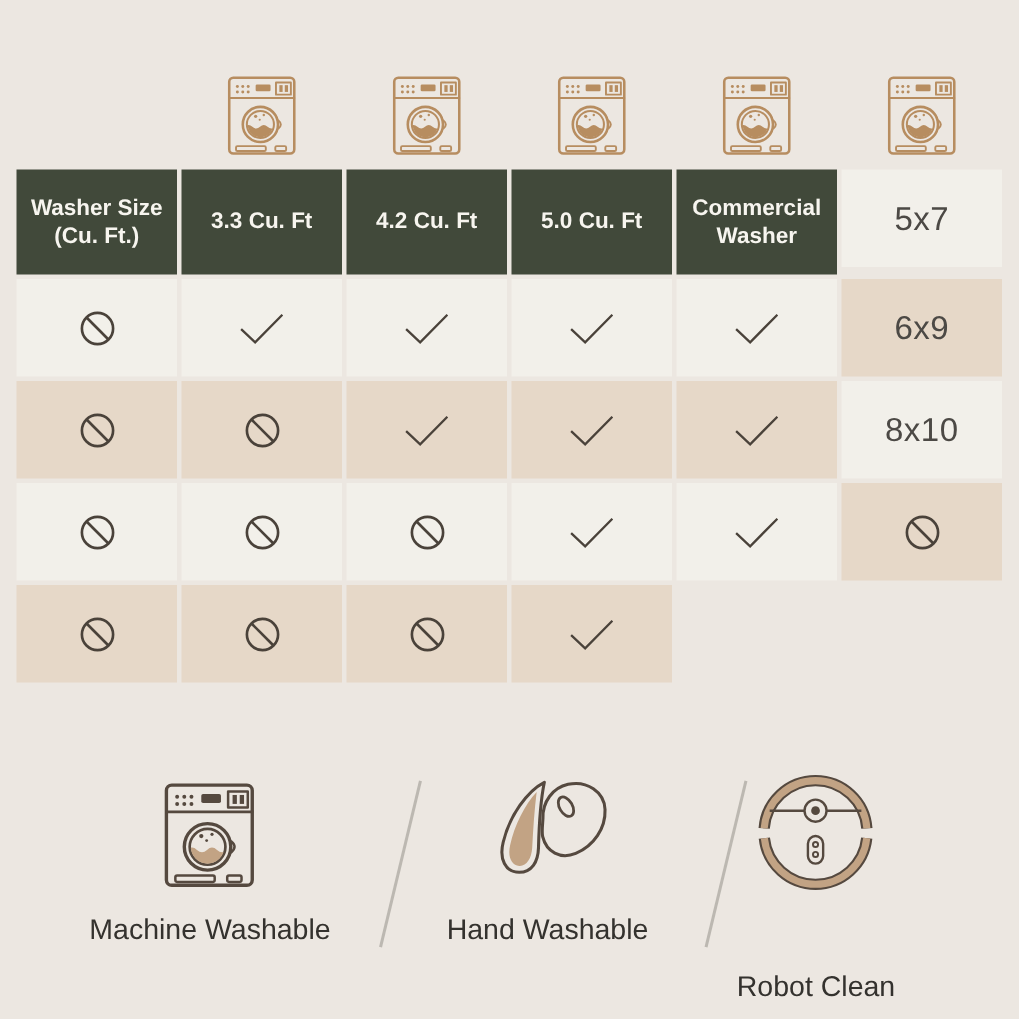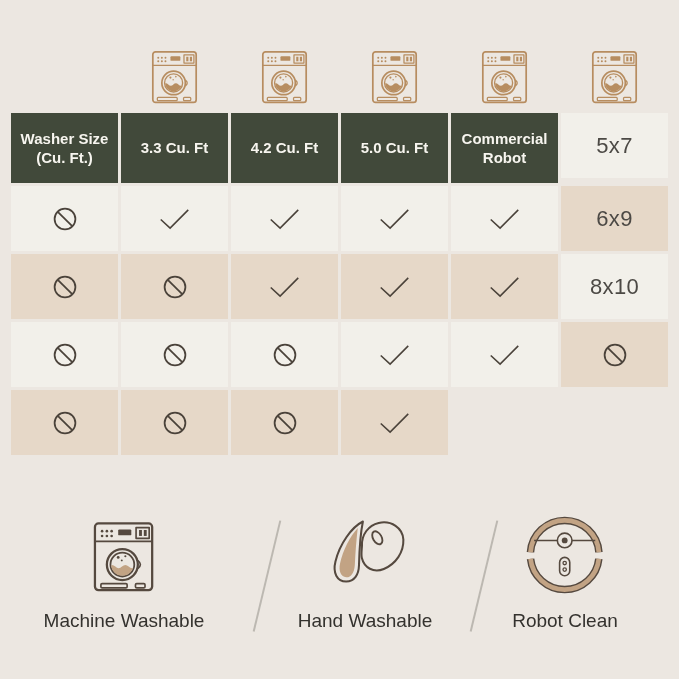--- a/index.html
+++ b/index.html
@@ -23,21 +23,21 @@
   .th{background:var(--header-bg);color:var(--header-text);height:70px;display:flex;align-items:center;justify-content:center;text-align:center;font-size:15px;font-weight:700;line-height:1.3;padding:0 5px;}
   .td{height:65px;display:flex;align-items:center;justify-content:center;}
   .td.light{background:var(--row-light);}
   .td.dark{background:var(--row-dark);}
   .td.label{font-size:22px;color:var(--row-label);letter-spacing:.3px;}
   .check-icon{width:33px;height:24px;color:var(--mark);display:block;}
   .prohibited-icon{width:26px;height:26px;color:var(--mark);display:block;}
 
   .legend{position:relative;height:155px;margin-top:58px;}
   .legend-item{position:absolute;top:0;transform:translateX(-50%);display:flex;flex-direction:column;align-items:center;}
-  .legend-item.li-0{left:124px;justify-content:flex-end;} .legend-item.li-1{left:365px;align-items:center;} .legend-item.li-2{left:565px;}
+  .legend-item.li-0{left:140px;justify-content:flex-end;} .legend-item.li-1{left:365px;align-items:center;} .legend-item.li-2{left:544px;gap:38px;}
   .icon-slot{height:82px;display:flex;align-items:flex-end;justify-content:center;}
   .legend .washer-svg{width:62px;height:74px;display:block;}
   .legend .hand-svg{width:96px;height:80px;display:block;color:var(--legend-icon-outline);--hand-fill:var(--legend-icon-fill);}
   .legend .robot-svg{width:79px;height:79px;display:block;--robot-dark:var(--legend-icon-outline);--robot-tan:var(--legend-icon-fill);}
   .legend-label{margin-top:15px;font-size:19px;color:var(--legend-text);white-space:nowrap;}
   .divider{position:absolute;top:6px;width:1.5px;height:114px;background:var(--divider);transform:rotate(13.5deg);}
   .divider.d-0{left:266px;} .divider.d-1{left:483px;}
 </style>
 </head>
 <body>
@@ -205,21 +205,21 @@
             </clipPath>
     <path clip-path="url(#washerWaterClip)" d="M13.5 38.2 q2.8 -2.6 5.6 0 t5.6 0 t5.6 0 t5.6 0 L36.5 47 L13.5 47 Z" style="fill:var(--water,currentColor)" stroke="none"></path>
   </svg>
         </div>
       </div>
     <div class="table">
         <div class="th">Washer Size (Cu. Ft.)</div>
         <div class="th">3.3 Cu. Ft</div>
         <div class="th">4.2 Cu. Ft</div>
         <div class="th">5.0 Cu. Ft</div>
-        <div class="th">Commercial Robot</div>
+        <div class="th">Commercial Washer</div>
         <div class="td label light">5x7</div>
         <div class="td light">
           <svg class="prohibited-icon" viewBox="0 0 28 28">
     <g fill="none" stroke="currentColor" stroke-width="1.9">
       <circle cx="14" cy="14" r="11.2"></circle>
       <line x1="6.5" y1="6.5" x2="21.5" y2="21.5"></line>
     </g>
   </svg>
         </div>
         <div class="td light">

